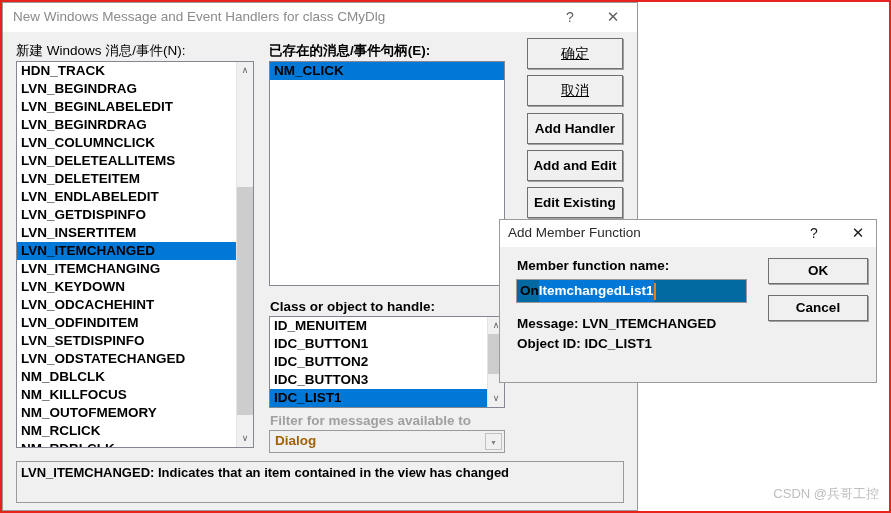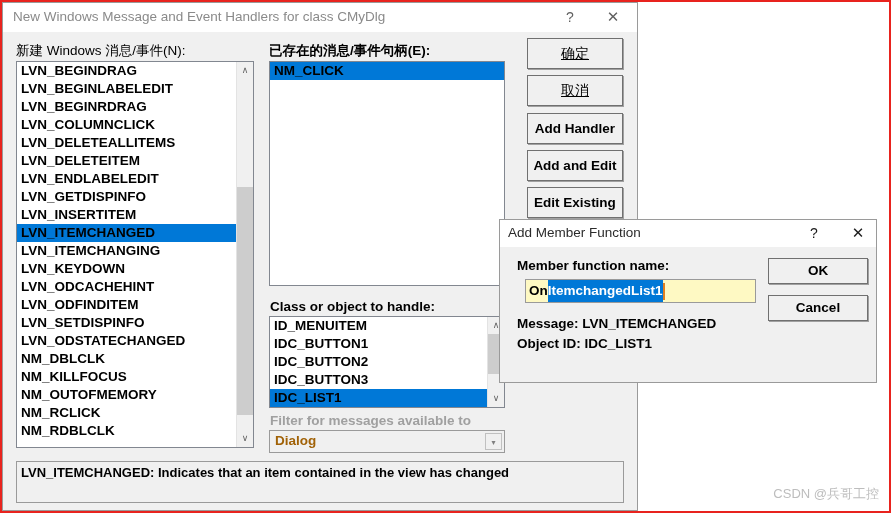--- a/index.html
+++ b/index.html
@@ -253,23 +253,23 @@
   }
   #amf-fn-label {
     position: absolute;
     left: 17px; top: 38px;
     font-size: 13.5px;
     font-weight: bold;
     white-space: nowrap;
   }
   #amf-fn-input {
     position: absolute;
-    left: 25px; top: 59px;
+    left: 16px; top: 59px;
     width: 231px; height: 24px;
-    background: #fef9c3;
+    background: #0369a1;
     border: 1px solid #9a9a9a;
     box-sizing: border-box;
     overflow: hidden;
     white-space: nowrap;
   }
   #amf-fn-input .txt-prefix {
     display: inline-block;
     font-size: 13.5px;
     font-weight: bold;
     line-height: 22px;
@@ -338,20 +338,21 @@
   <div id="main-titlebar">
     <div id="main-title-text">New Windows Message and Event Handlers for class CMyDlg</div>
     <div class="tb-btn" id="main-help-btn">?</div>
     <div class="tb-btn" id="main-close-btn">✕</div>
   </div>
 
   <div class="section-label cn" style="left:13px; top:39px;">新建 Windows 消息/事件(N):</div>
 
   <div class="listbox" id="message-listbox" style="left:13px; top:58px; width:238px; height:387px;">
     <div class="lb-inner" id="message-list-inner" style="right:17px;">
+        <div class="lb-item">HDN_TRACK</div>
         <div class="lb-item">LVN_BEGINDRAG</div>
         <div class="lb-item">LVN_BEGINLABELEDIT</div>
         <div class="lb-item">LVN_BEGINRDRAG</div>
         <div class="lb-item">LVN_COLUMNCLICK</div>
         <div class="lb-item">LVN_DELETEALLITEMS</div>
         <div class="lb-item">LVN_DELETEITEM</div>
         <div class="lb-item">LVN_ENDLABELEDIT</div>
         <div class="lb-item">LVN_GETDISPINFO</div>
         <div class="lb-item">LVN_INSERTITEM</div>
         <div class="lb-item selected">LVN_ITEMCHANGED</div>

